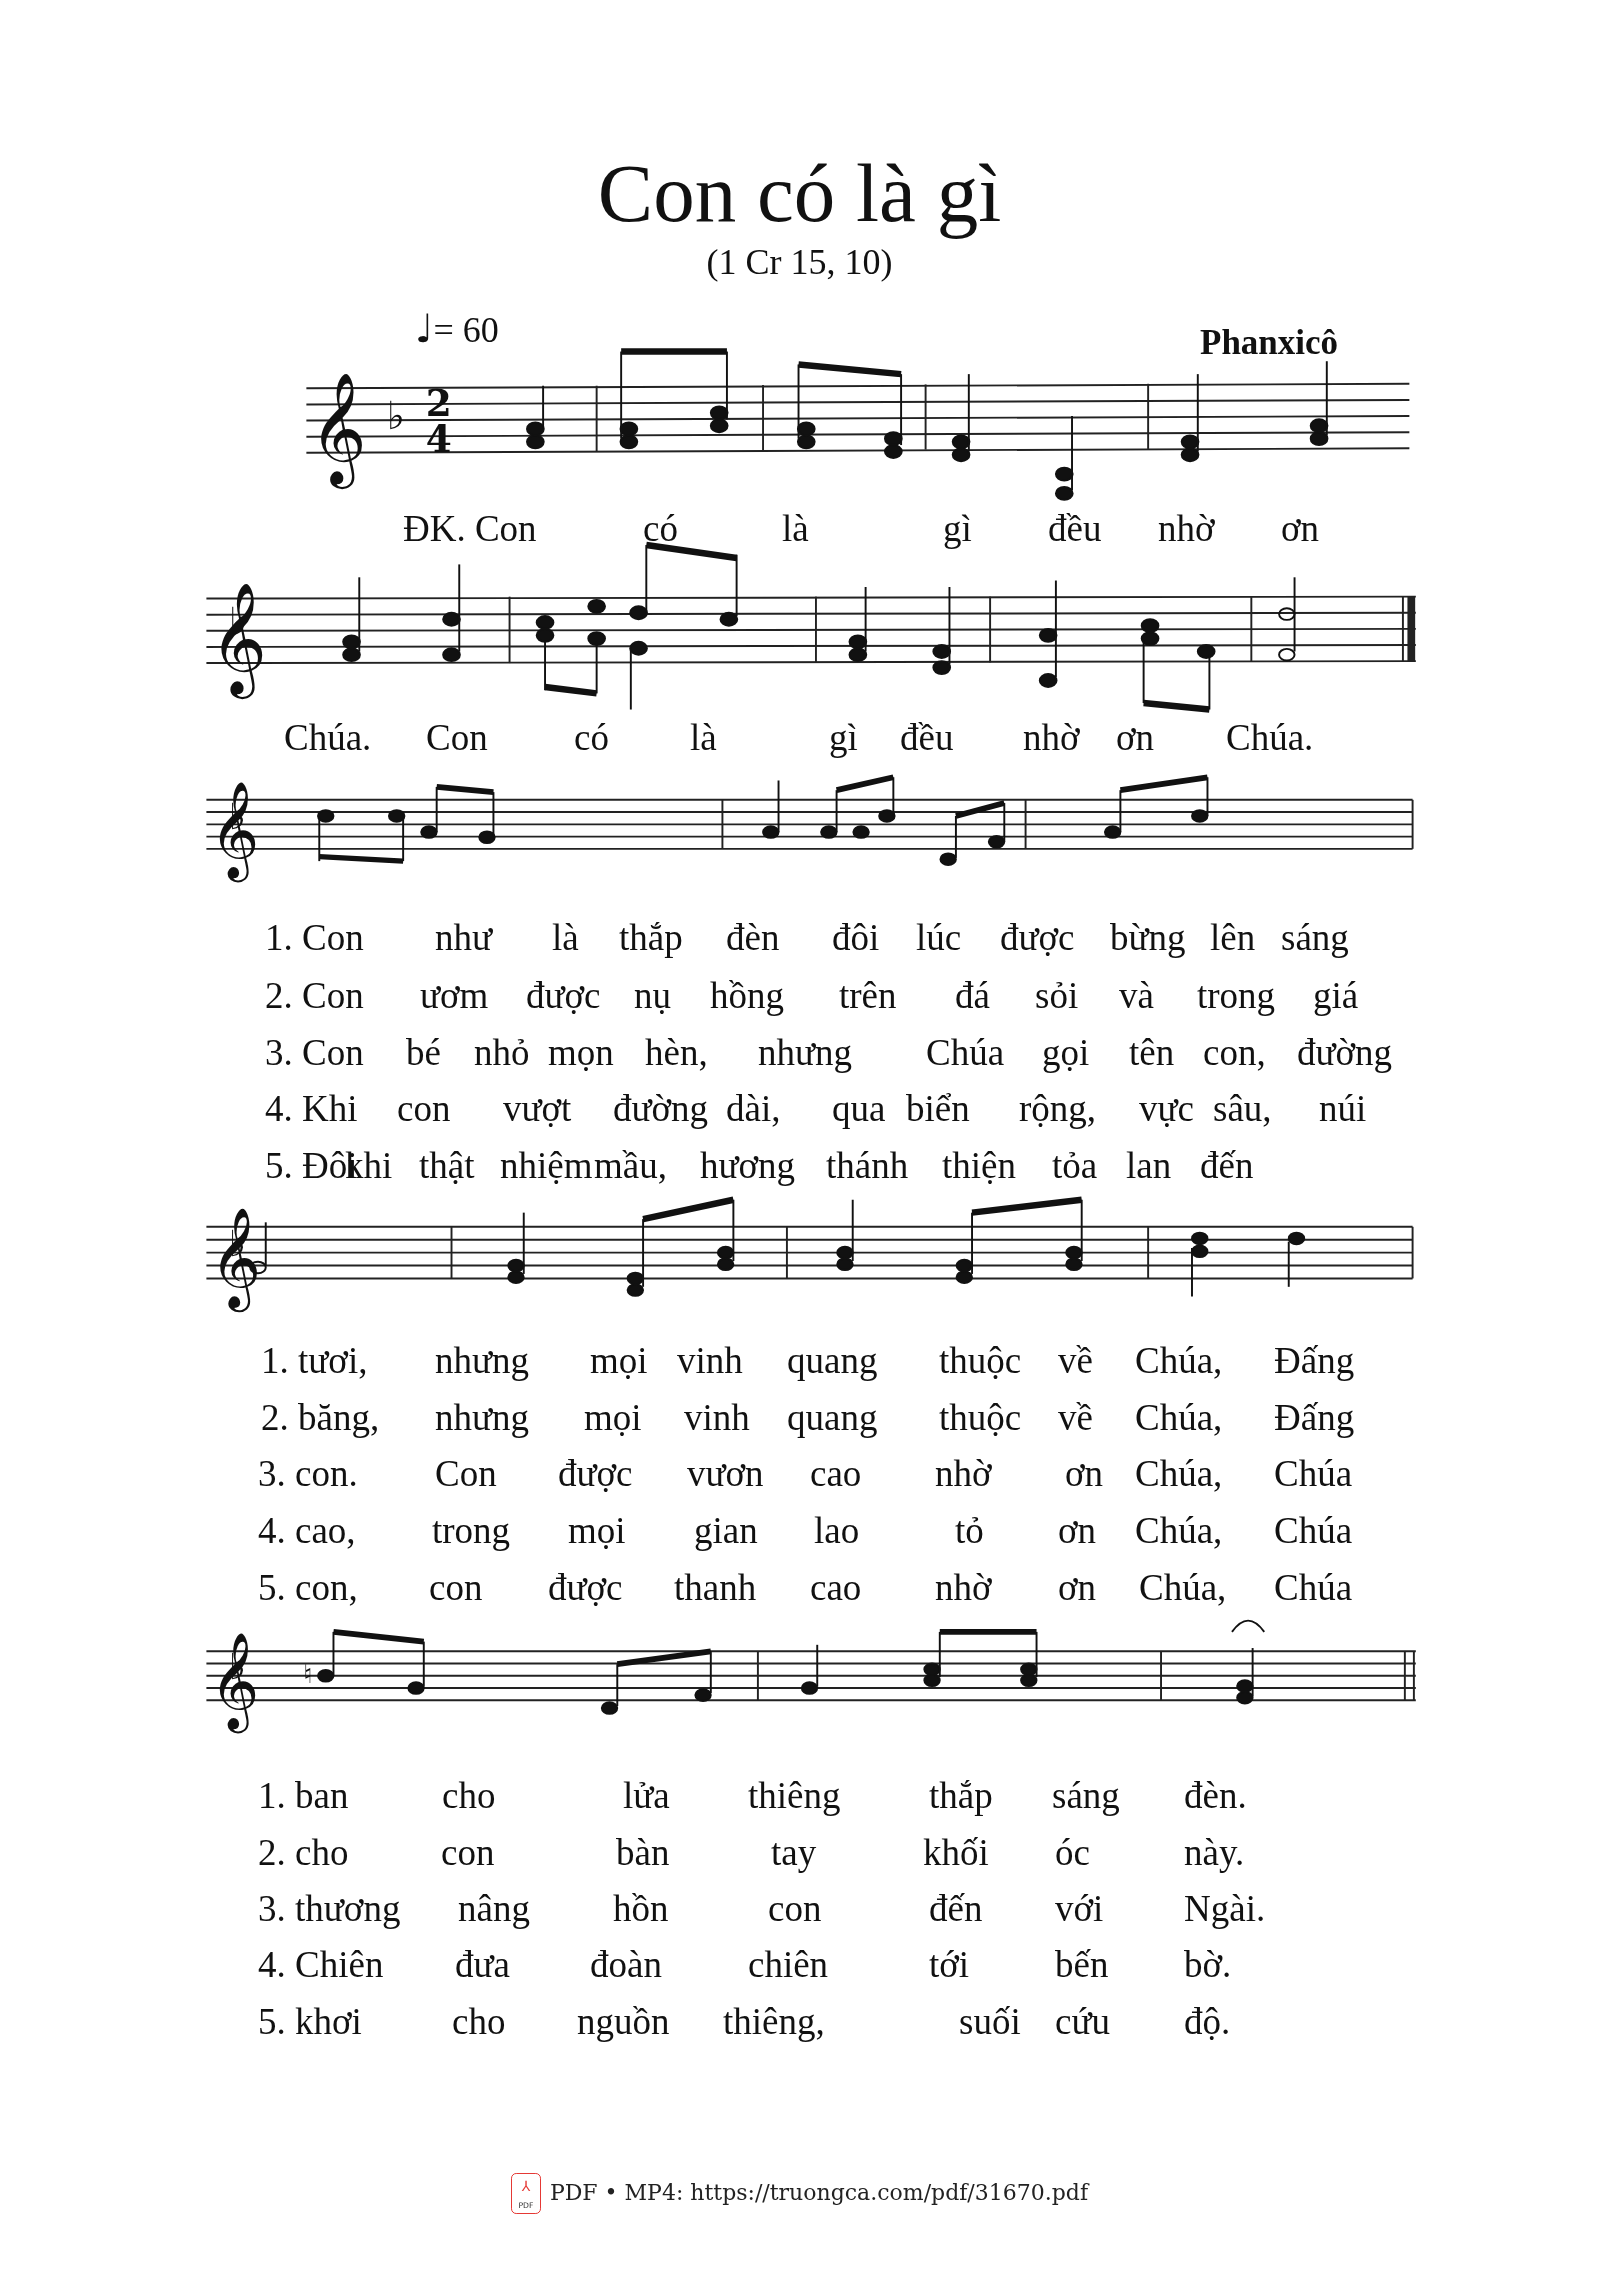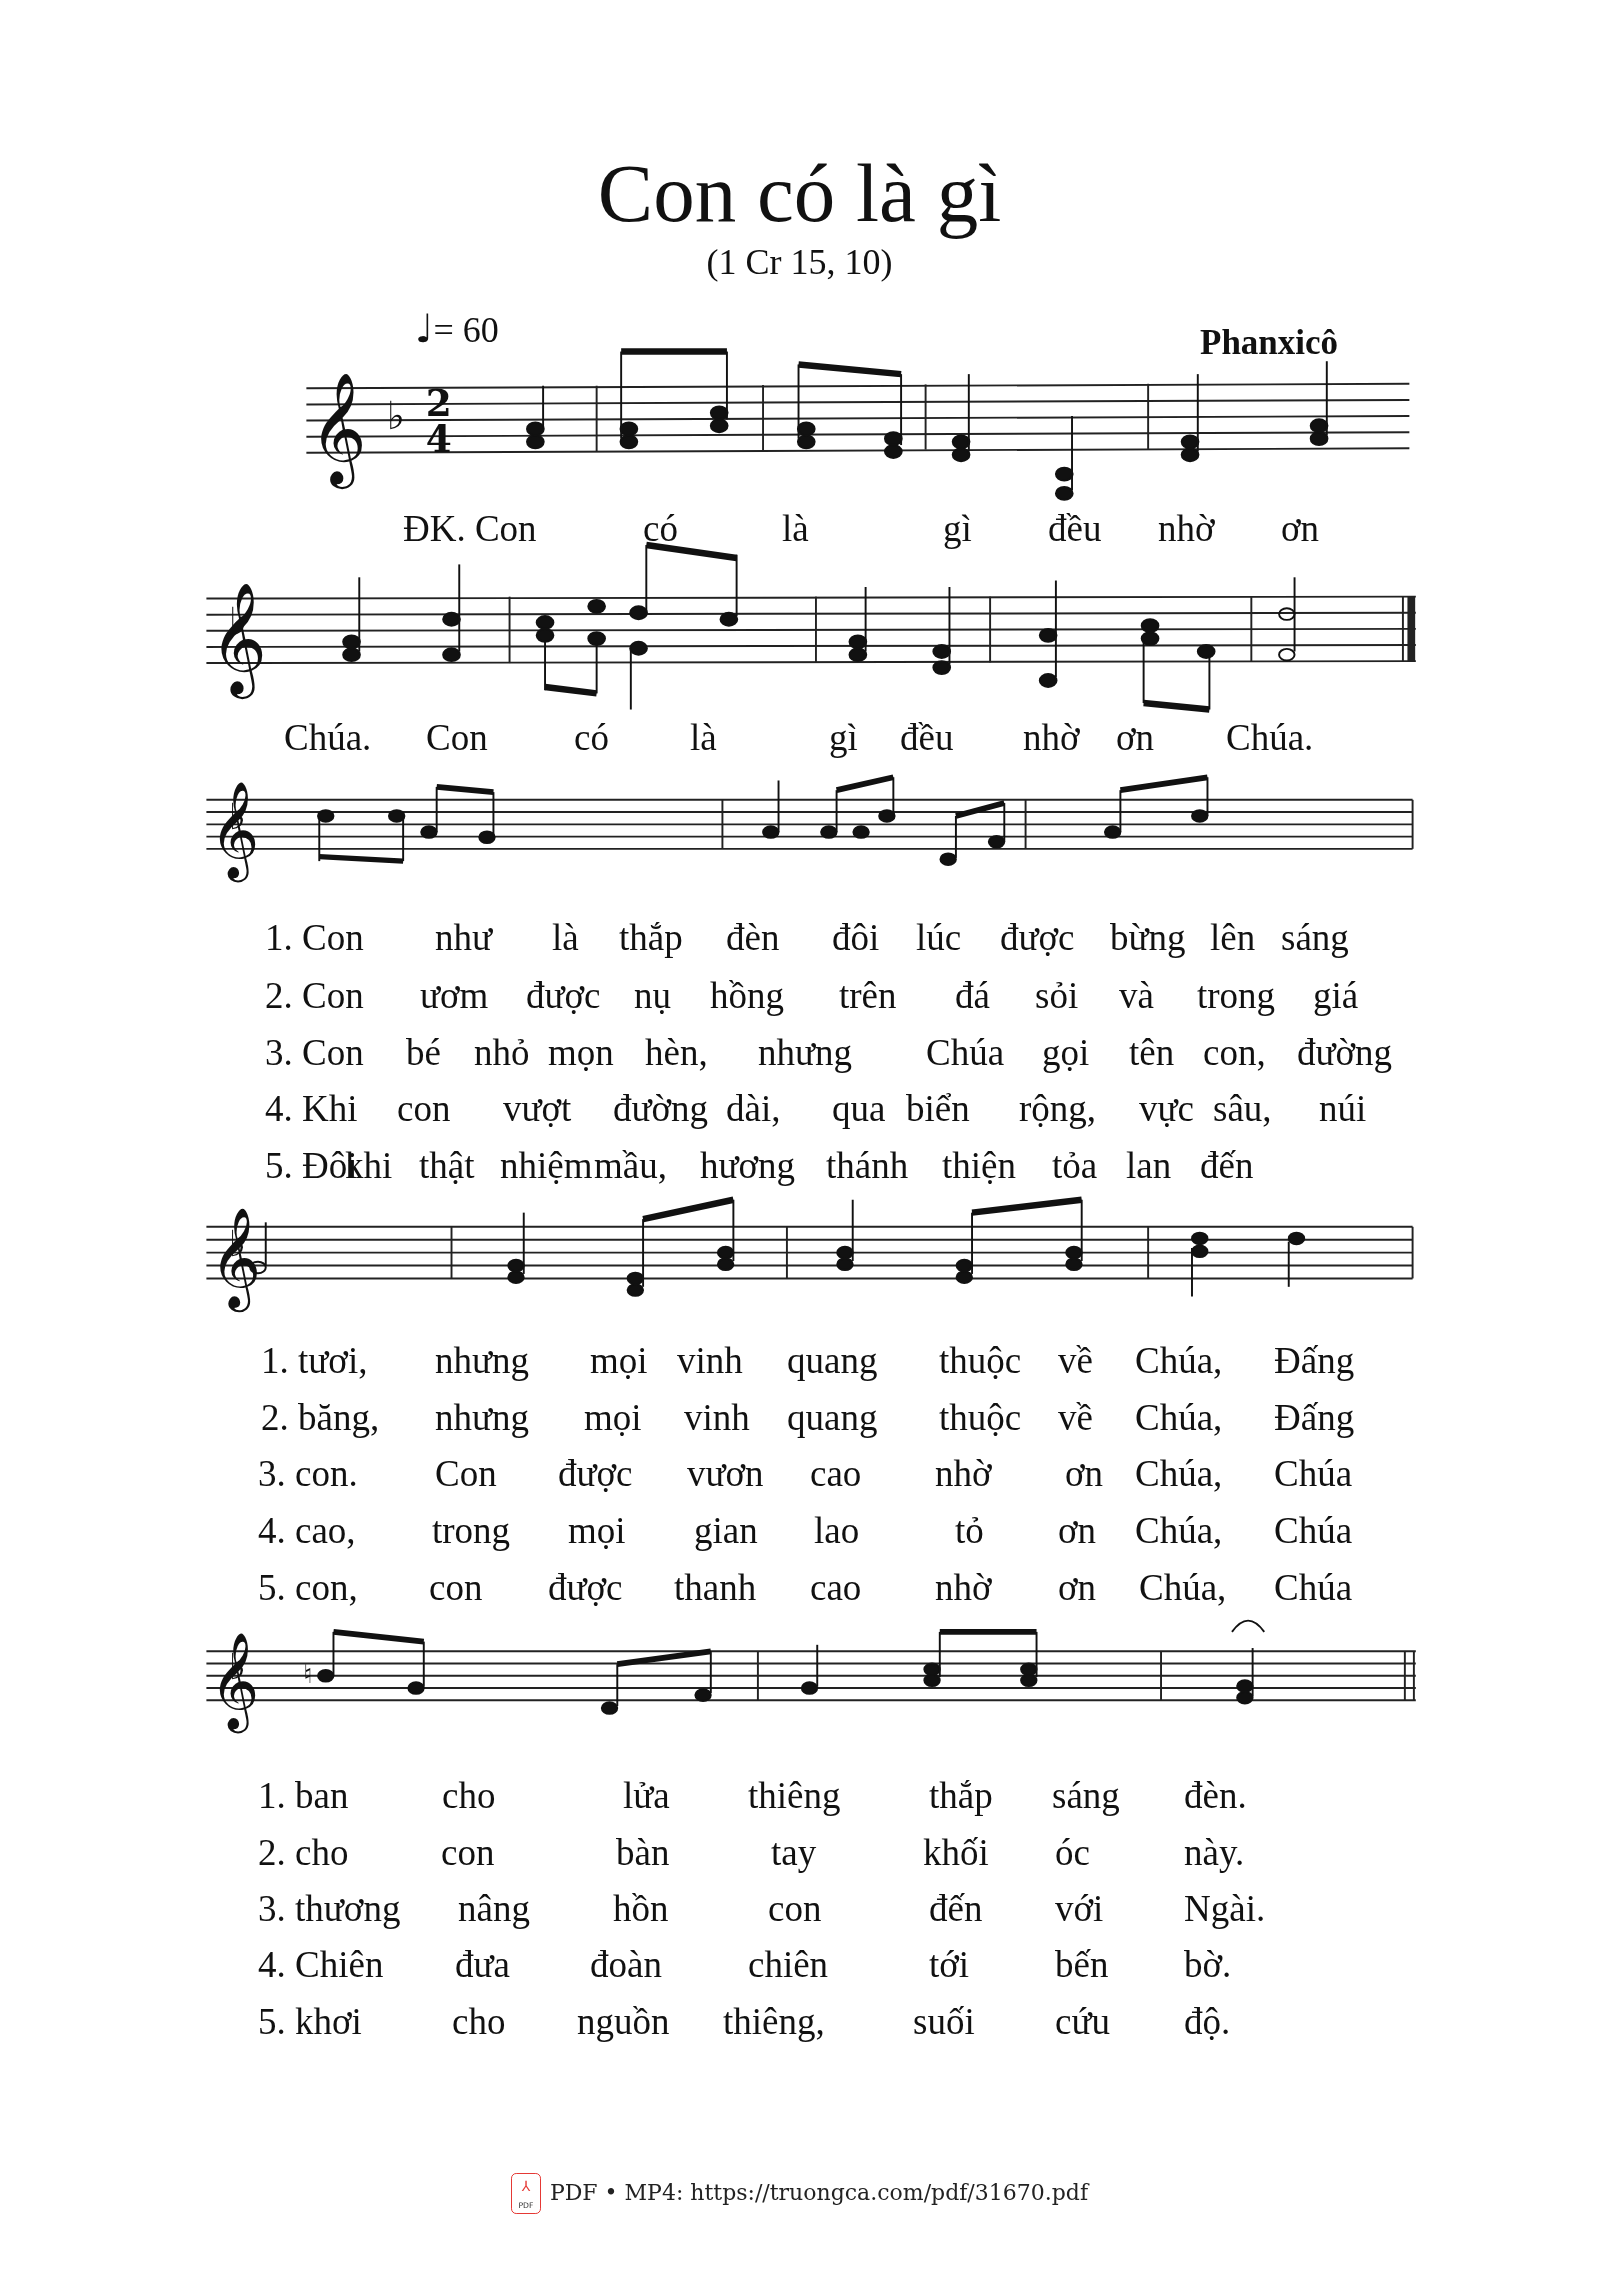--- a/index.html
+++ b/index.html
@@ -455,21 +455,21 @@
     <span style="left:748px">chiên</span>
     <span style="left:929px">tới</span>
     <span style="left:1055px">bến</span>
     <span style="left:1184px">bờ.</span>
   </div>
   <div class="lyric-row" style="left:0;top:2003px;">
     <span style="left:258px">5. khơi</span>
     <span style="left:452px">cho</span>
     <span style="left:577px">nguồn</span>
     <span style="left:723px">thiêng,</span>
-    <span style="left:913px">suối</span>
+    <span style="left:959px">suối</span>
     <span style="left:1055px">cứu</span>
     <span style="left:1184px">độ.</span>
   </div>
 </div>
 
 <div class="abs footer">
   <span class="pdf-icon">
     <span class="a">⅄</span>
     <span class="t">PDF</span>
   </span><span>PDF • MP4: https://truongca.com/pdf/31670.pdf</span>

